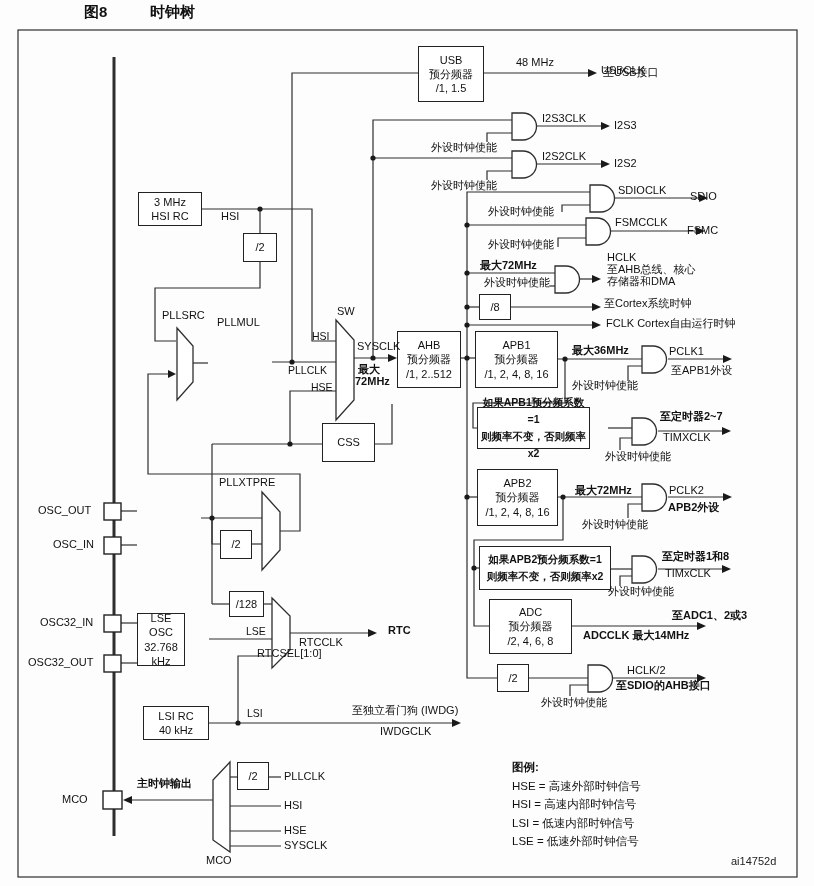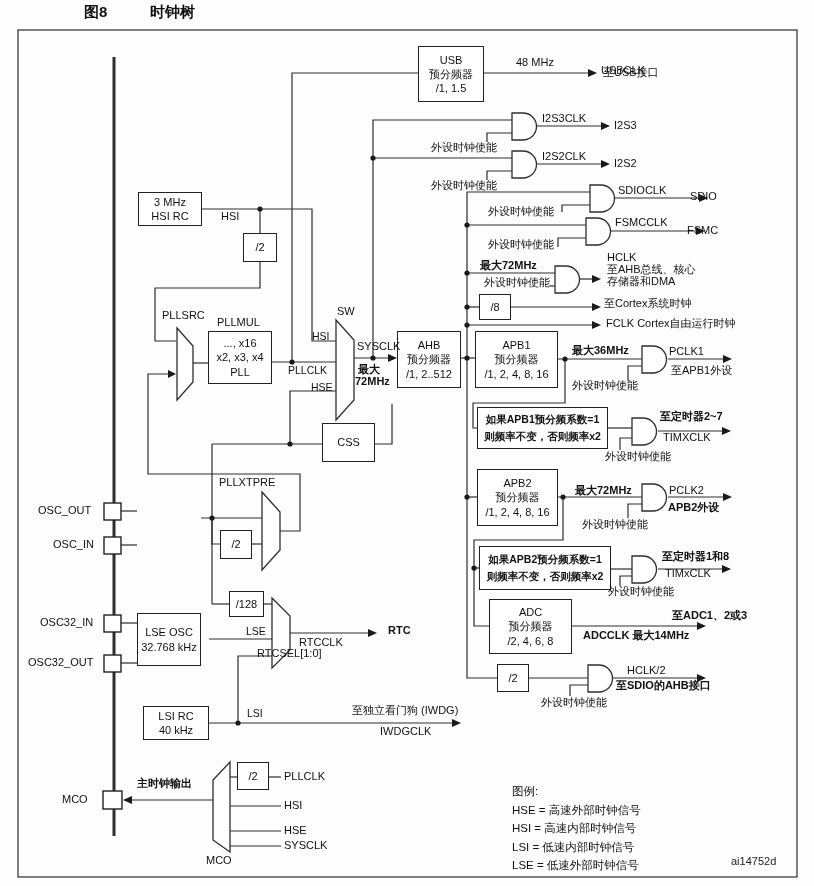--- a/index.html
+++ b/index.html
@@ -7,21 +7,21 @@
          font-family:"Liberation Sans","DejaVu Sans",sans-serif;color:#111;}
   svg.wires{position:absolute;left:0;top:0;}
   .lbl{position:absolute;font-size:11px;line-height:1.15;white-space:nowrap;color:#111;}
   .b{font-weight:bold;}
   .sm{font-size:10.5px;}
   .blk{position:absolute;border:1.3px solid #222;background:#fff;display:flex;flex-direction:column;
        align-items:center;justify-content:center;text-align:center;font-size:11px;line-height:1.3;box-sizing:border-box;}
   .note{font-size:10.5px;font-weight:bold;line-height:1.6;}
   .title{position:absolute;font-size:15px;font-weight:bold;}
   .legend{position:absolute;font-size:11.5px;line-height:18.5px;}
-  .legend .t{font-weight:normal;margin-top:24px;}
+  .legend .t{font-weight:bold;}
   .wm{position:absolute;font-size:11px;color:#222;}
 </style>
 </head>
 <body>
 
 <div class="stage">
 
   <div class="title" style="left:84px;top:3px;">图8</div>
   <div class="title" style="left:150px;top:3px;">时钟树</div>
 
@@ -193,42 +193,37 @@
     <div>预分频器</div>
     <div>/1, 1.5</div>
   </div>
   <div class="blk" style="left:138px;top:192px;width:64px;height:34px;">
     <div>3 MHz</div>
     <div>HSI RC</div>
   </div>
   <div class="blk" style="left:243px;top:233px;width:34px;height:29px;">
     <div>/2</div>
   </div>
-  <div class="blk" style="left:208px;top:331px;width:64px;height:53px;">
-    <div>..., x16</div>
-    <div>x2, x3, x4</div>
-    <div>PLL</div>
-  </div>
   <div class="blk" style="left:322px;top:423px;width:53px;height:39px;">
     <div>CSS</div>
   </div>
   <div class="blk" style="left:397px;top:331px;width:64px;height:57px;">
     <div>AHB</div>
     <div>预分频器</div>
     <div>/1, 2..512</div>
   </div>
   <div class="blk" style="left:479px;top:294px;width:32px;height:26px;">
     <div>/8</div>
   </div>
   <div class="blk" style="left:475px;top:331px;width:83px;height:57px;">
     <div>APB1</div>
     <div>预分频器</div>
     <div>/1, 2, 4, 8, 16</div>
   </div>
-  <div class="blk note" style="left:477px;top:407px;width:131px;height:42px;">
+  <div class="blk note" style="left:477px;top:407px;width:113px;height:42px;">
     <div>如果APB1预分频系数=1</div>
     <div>则频率不变，否则频率x2</div>
   </div>
   <div class="blk" style="left:477px;top:469px;width:81px;height:57px;">
     <div>APB2</div>
     <div>预分频器</div>
     <div>/1, 2, 4, 8, 16</div>
   </div>
   <div class="blk note" style="left:479px;top:546px;width:132px;height:44px;">
     <div>如果APB2预分频系数=1</div>
@@ -241,21 +236,21 @@
   </div>
   <div class="blk" style="left:497px;top:664px;width:32px;height:28px;">
     <div>/2</div>
   </div>
   <div class="blk" style="left:220px;top:530px;width:32px;height:29px;">
     <div>/2</div>
   </div>
   <div class="blk" style="left:229px;top:591px;width:35px;height:26px;">
     <div>/128</div>
   </div>
-  <div class="blk" style="left:137px;top:613px;width:64px;height:53px;">
+  <div class="blk" style="left:137px;top:613px;width:48px;height:53px;">
     <div>LSE OSC</div>
     <div>32.768 kHz</div>
   </div>
   <div class="blk" style="left:143px;top:706px;width:66px;height:34px;">
     <div>LSI RC</div>
     <div>40 kHz</div>
   </div>
   <div class="blk" style="left:237px;top:762px;width:32px;height:28px;">
     <div>/2</div>
   </div>

